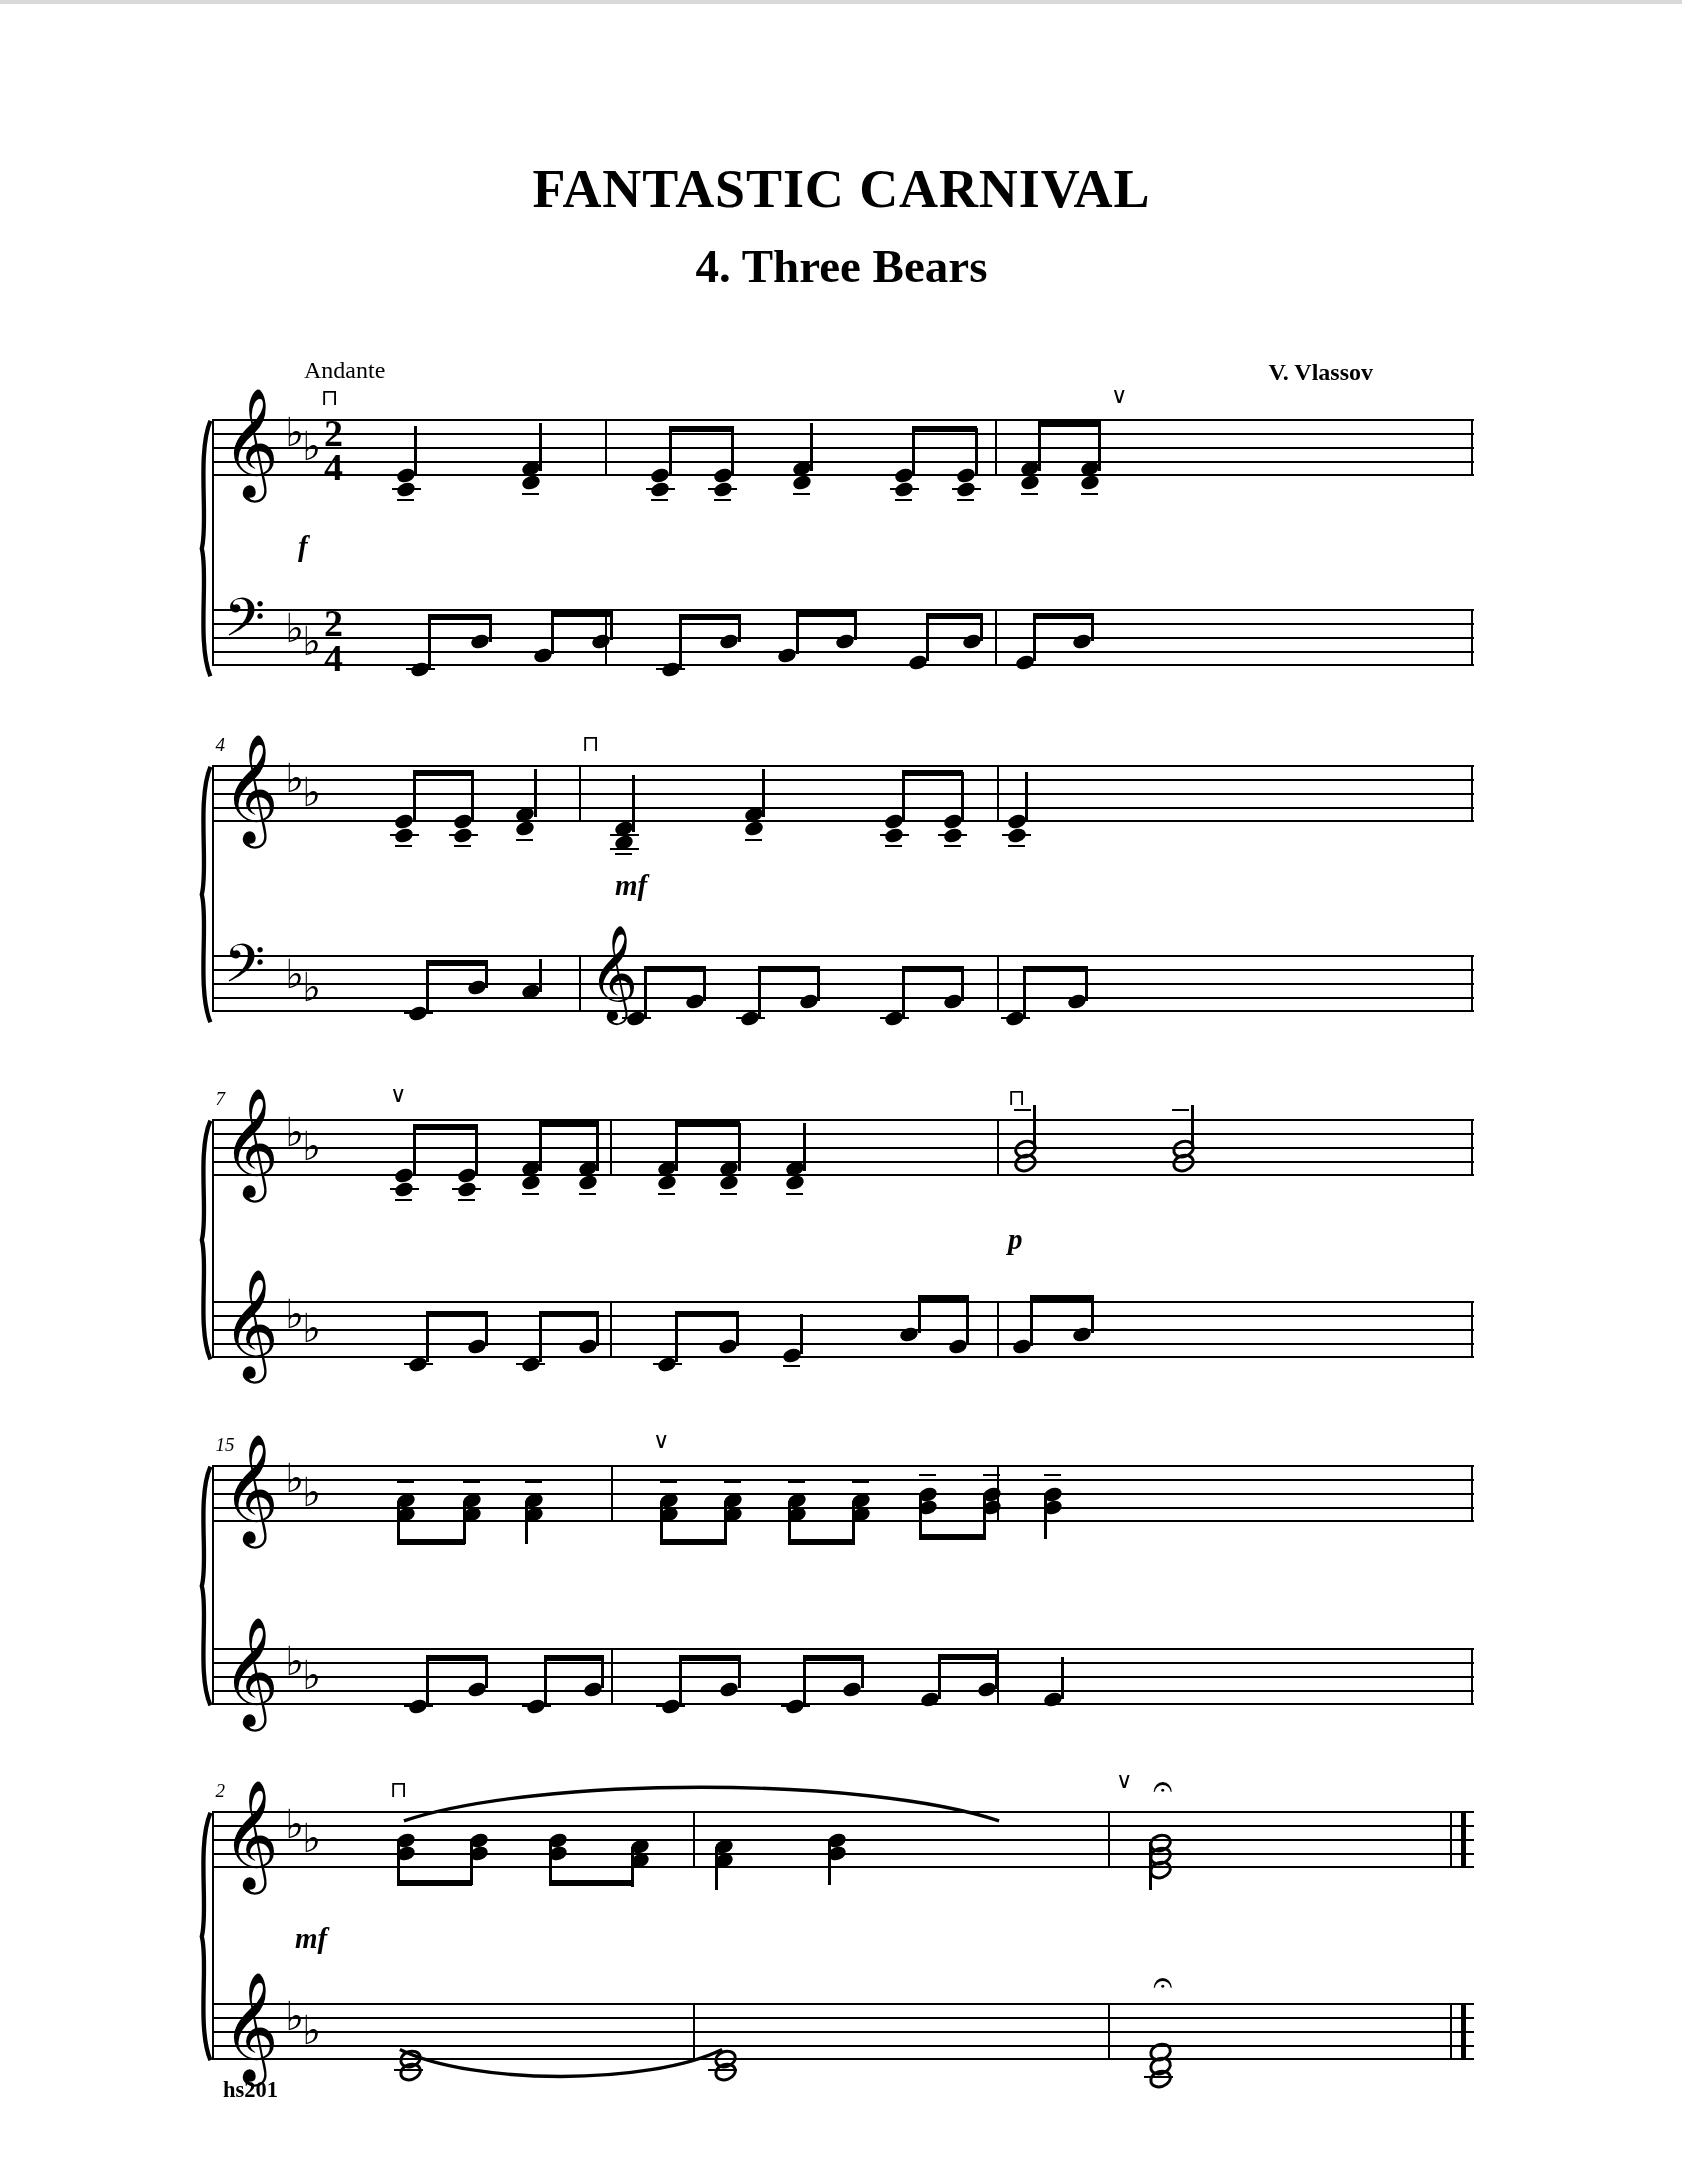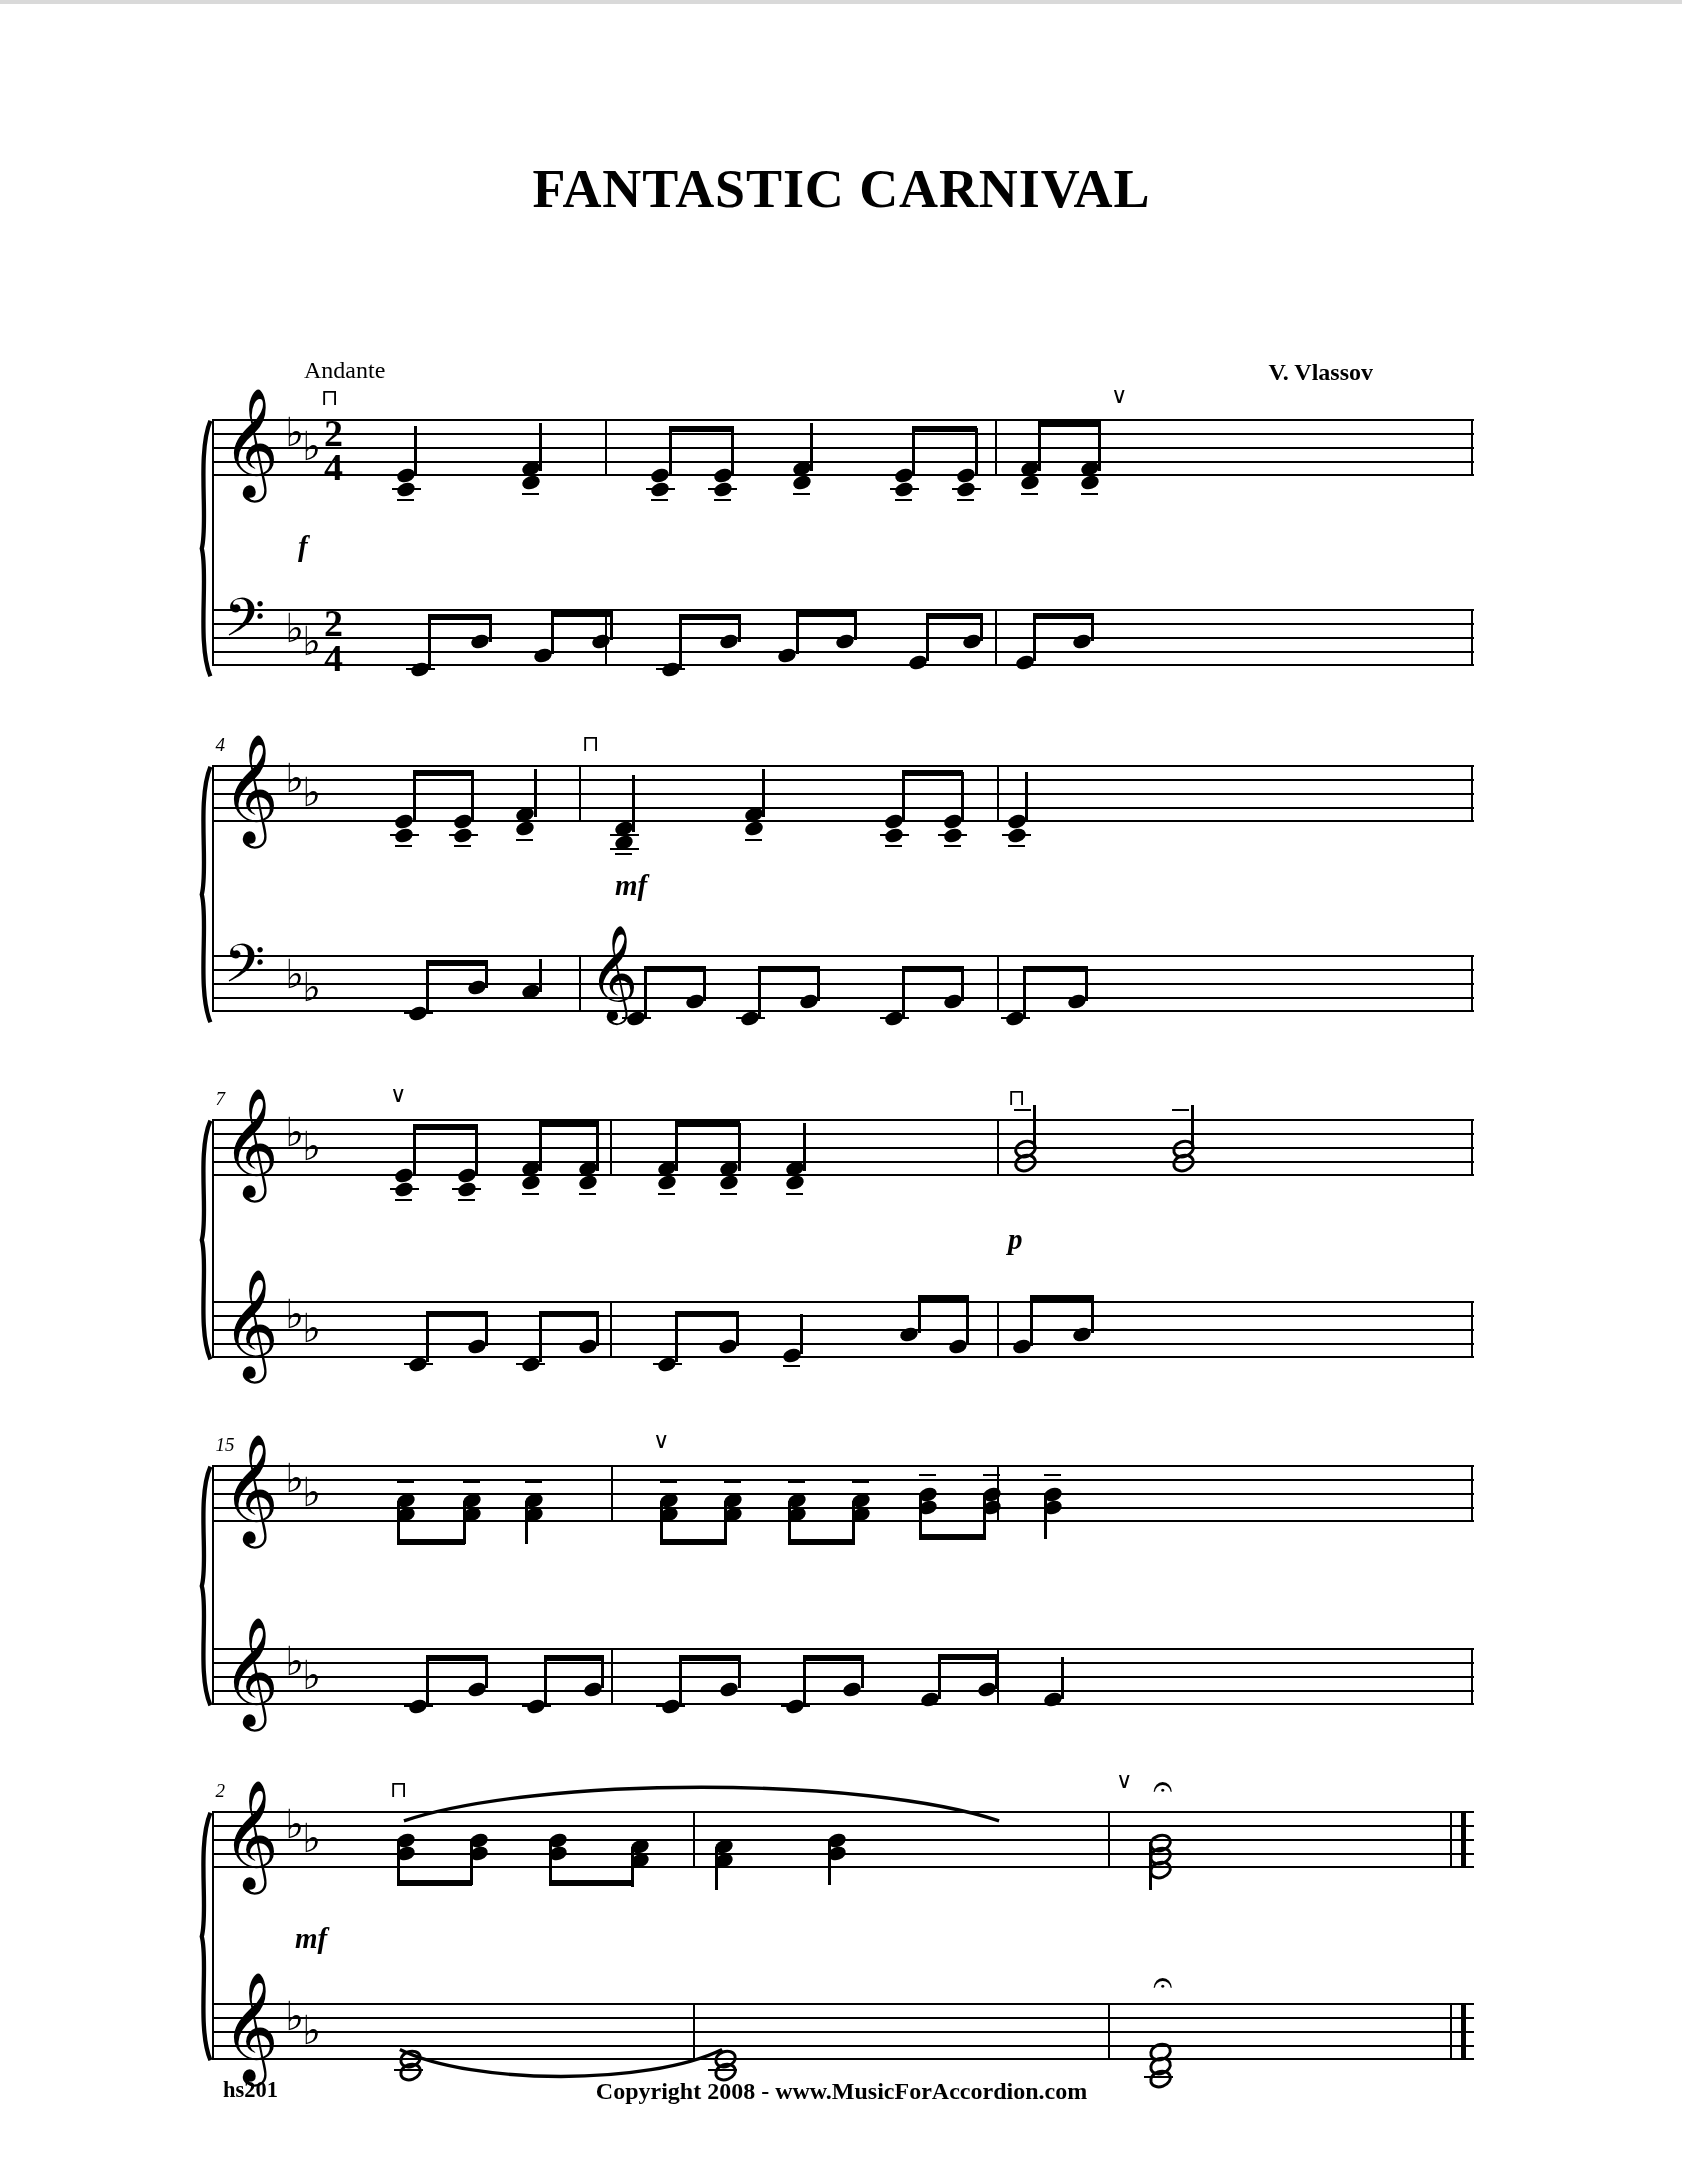--- a/index.html
+++ b/index.html
@@ -203,20 +203,21 @@
     font-size: 35px;
     line-height: 1;
   }
 </style>
 </head>
 <body>
 
 <div class="page">
 
   <div class="title-main">FANTASTIC CARNIVAL</div>
+  <div class="title-sub">4. Three Bears</div>
   <div class="tempo">Andante</div>
   <div class="composer">V. Vlassov</div>
 
   <div class="system" style="top:415px; height:277px;">
 
     <div class="brace" style="top:0px;">
       <svg width="21" height="259" viewBox="0 0 24 300">
         <path d="M20 2 C4 40 18 120 10 150 C18 180 4 260 20 298" stroke="#000" stroke-width="5" fill="none"></path>
       </svg>
     </div>
@@ -856,16 +857,15 @@
     <div class="nh open" style="left:502px; top:252px;"></div>
     <div class="ledger" style="left:496px; top:258px;"></div>
 
     <div class="nh open" style="left:937px; top:232px;"></div>
     <div class="nh open" style="left:937px; top:246px;"></div>
     <div class="nh open" style="left:937px; top:259px;"></div>
     <div class="ledger" style="left:932px; top:265px;"></div>
   </div>
 
   <div class="footer-left">hs201</div>
-  <div class="footer-center">Copyright 2008 - www.MusicForAccordion.com</div>
 
 </div>
 
 
 </body></html>

